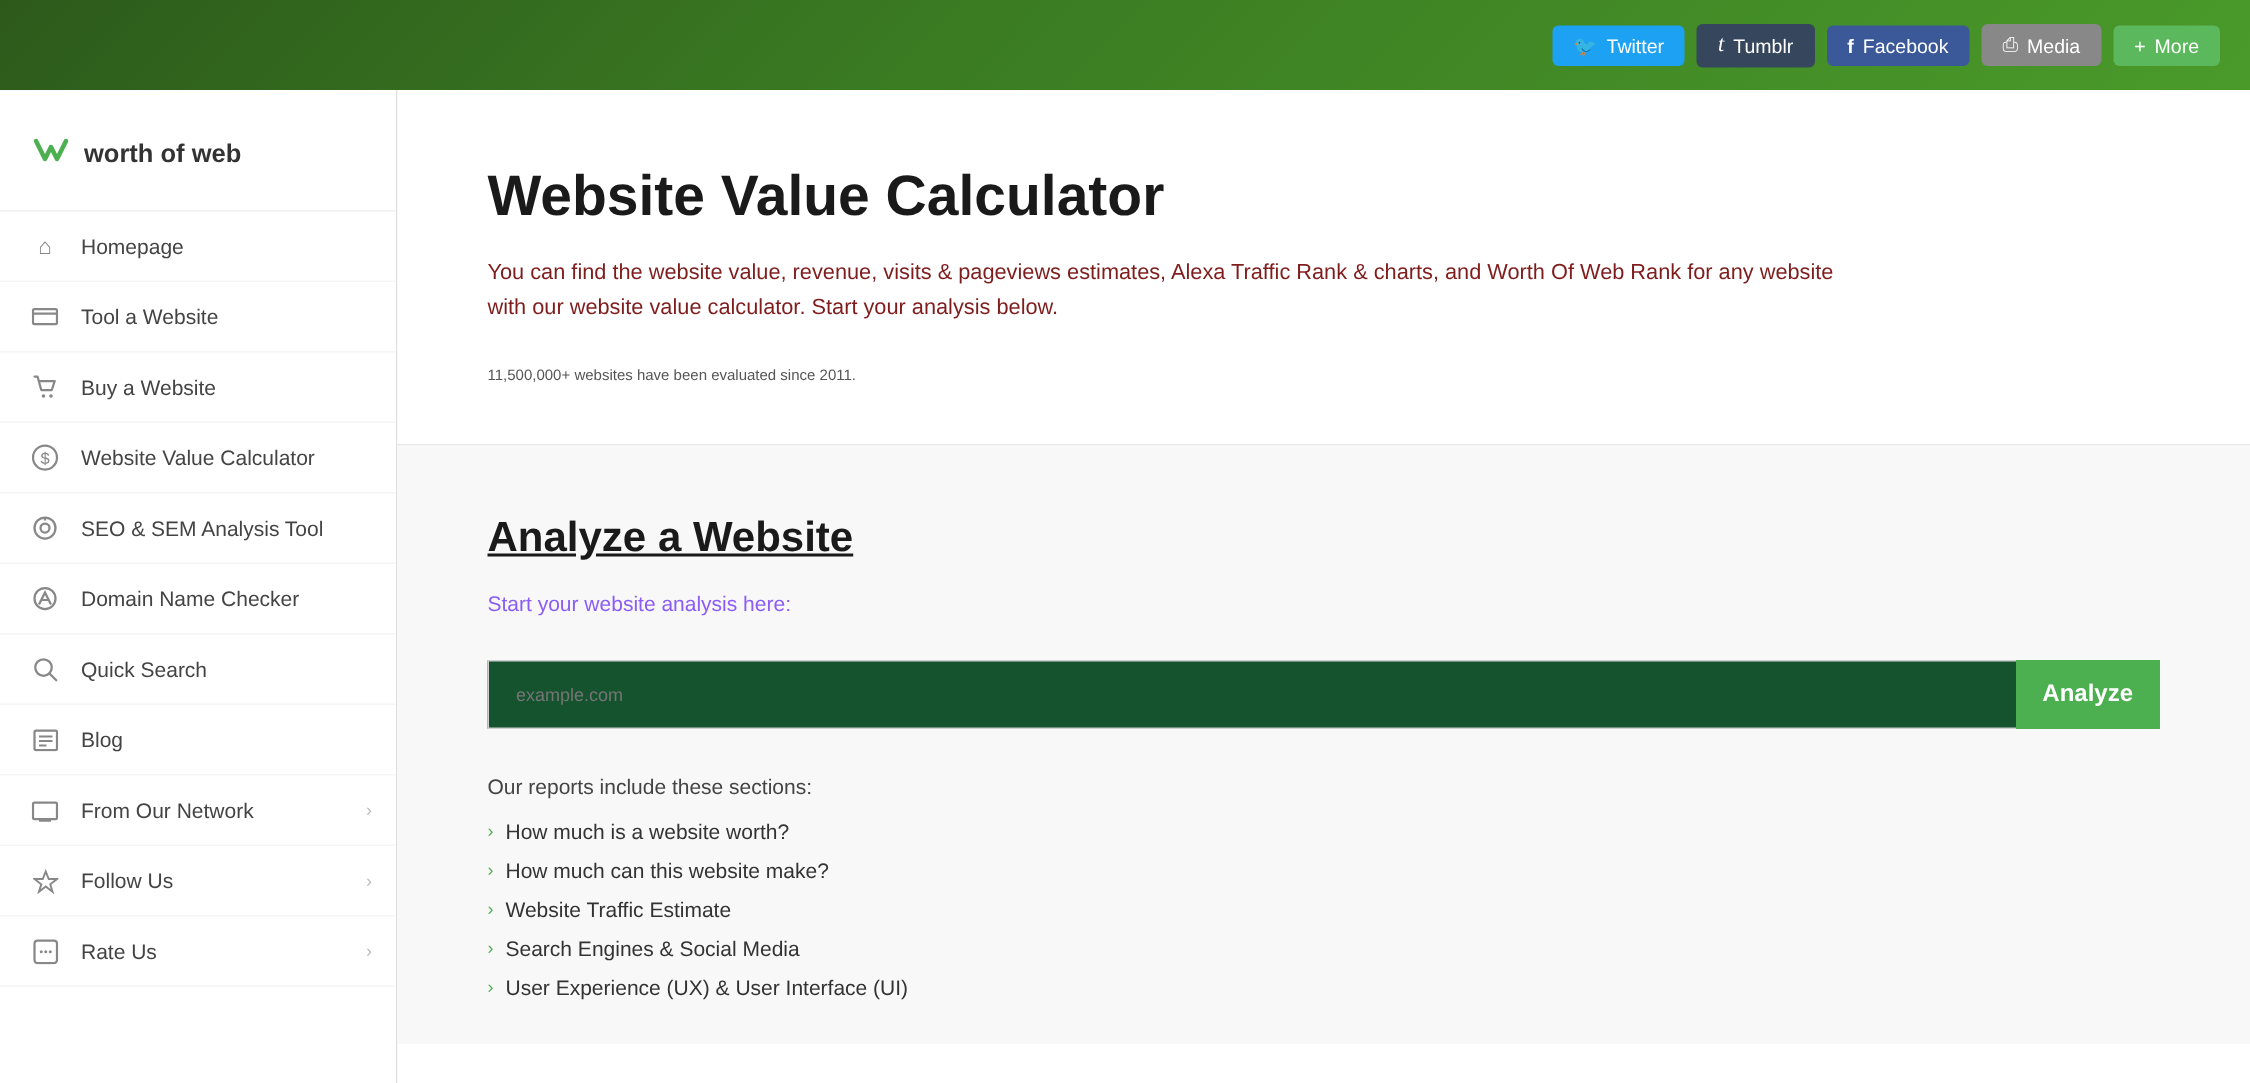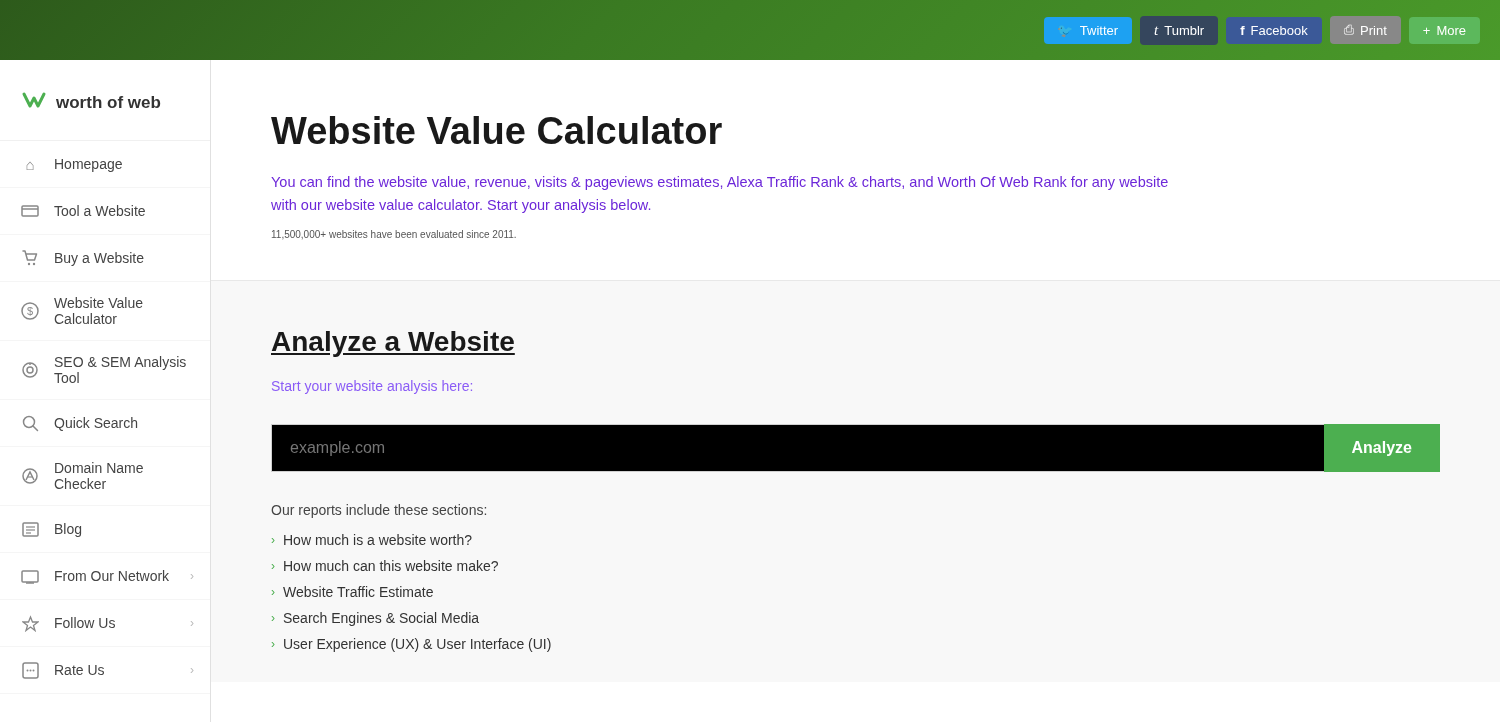--- a/index.html
+++ b/index.html
@@ -36,21 +36,21 @@
 
     
     #layout {
       display: flex;
       flex: 1;
       overflow: hidden;
     }
 
     
     #sidebar {
-      width: 211px;
+      width: 265px;
       background: white;
       border-right: 1px solid #e0e0e0;
       flex-shrink: 0;
       overflow-y: auto;
       padding-top: 10px;
     }
     .logo-area {
       padding: 18px 20px 22px;
       border-bottom: 1px solid #f0f0f0;
       display: flex;
@@ -109,24 +109,24 @@
       background: white;
     }
     #hero h1 {
       font-size: 38px;
       font-weight: 700;
       color: #1a1a1a;
       margin-bottom: 18px;
     }
     #hero p.desc {
       font-size: 14.5px;
-      color: #6d28d9;
+      color: #7f1d1d;
       line-height: 1.6;
       max-width: 900px;
-      margin-bottom: 12px;
+      margin-bottom: 28px;
     }
     #hero p.count {
       font-size: 10px;
       color: #555;
     }
 
     
     #analyze-section {
       padding: 45px 60px 30px;
       background: #f8f8f8;
@@ -144,32 +144,32 @@
       margin-bottom: 30px;
     }
     .analyze-form {
       display: flex;
       gap: 0;
       margin-bottom: 30px;
     }
     .analyze-input {
       flex: 1;
       padding: 14px 18px;
-      font-size: 16px;
+      font-size: 12px;
       border: 1px solid #d0d0d0;
       border-right: none;
       outline: none;
       color: #999;
-      background: #000000;
+      background: #14532d;
     }
     .analyze-btn {
       background: #4caf50;
       color: white;
       border: none;
-      padding: 14px 28px;
+      padding: 14px 18px;
       font-size: 16px;
       font-weight: 600;
       cursor: pointer;
       white-space: nowrap;
     }
 
     .reports-intro {
       font-size: 14px;
       color: #444;
       margin-bottom: 14px;
@@ -207,21 +207,21 @@
   <button class="share-btn tumblr">
     <span style="font-style:italic;font-family:serif;font-size:15px;">t</span>
     <span>Tumblr</span>
   </button>
   <button class="share-btn facebook">
     <span style="font-weight:bold;">f</span>
     <span>Facebook</span>
   </button>
   <button class="share-btn print">
     <span>⎙</span>
-    <span>Print</span>
+    <span>Media</span>
   </button>
   <button class="share-btn more">
     <span>+</span>
     <span>More</span>
   </button>
 </div>
 
 <div id="layout">
 
   <nav id="sidebar">
@@ -271,36 +271,36 @@
         <svg width="18" height="18" viewBox="0 0 18 18" fill="none">
             <circle cx="9" cy="9" r="7" stroke="#888" stroke-width="1.5"></circle>
             <circle cx="9" cy="9" r="3" stroke="#888" stroke-width="1.5"></circle>
             <line x1="9" y1="2" x2="9" y2="4" stroke="#888" stroke-width="1.5"></line>
           </svg>
       </span>
       <span>SEO &amp; SEM Analysis Tool</span>
     </div>
     <div class="nav-item">
       <span class="nav-icon">
-        <svg width="17" height="17" viewBox="0 0 17 17" fill="none">
-            <circle cx="7" cy="7" r="5.5" stroke="#888" stroke-width="1.5"></circle>
-            <line x1="11" y1="11" x2="15.5" y2="15.5" stroke="#888" stroke-width="1.5" stroke-linecap="round"></line>
-          </svg>
-      </span>
-      <span>Quick Search</span>
-    </div>
-    <div class="nav-item">
-      <span class="nav-icon">
         <svg width="18" height="18" viewBox="0 0 18 18" fill="none">
             <circle cx="9" cy="9" r="7" stroke="#888" stroke-width="1.5"></circle>
             <polyline points="5,13 9,5 13,13" stroke="#888" stroke-width="1.5" fill="none"></polyline>
             <line x1="6.5" y1="10" x2="11.5" y2="10" stroke="#888" stroke-width="1.2"></line>
           </svg>
       </span>
       <span>Domain Name Checker</span>
+    </div>
+    <div class="nav-item">
+      <span class="nav-icon">
+        <svg width="17" height="17" viewBox="0 0 17 17" fill="none">
+            <circle cx="7" cy="7" r="5.5" stroke="#888" stroke-width="1.5"></circle>
+            <line x1="11" y1="11" x2="15.5" y2="15.5" stroke="#888" stroke-width="1.5" stroke-linecap="round"></line>
+          </svg>
+      </span>
+      <span>Quick Search</span>
     </div>
     <div class="nav-item">
       <span class="nav-icon">
         <svg width="17" height="15" viewBox="0 0 17 15" fill="none">
             <rect x="1" y="1" width="15" height="13" rx="1" stroke="#888" stroke-width="1.5"></rect>
             <line x1="4" y1="5" x2="13" y2="5" stroke="#888" stroke-width="1.2"></line>
             <line x1="4" y1="8" x2="13" y2="8" stroke="#888" stroke-width="1.2"></line>
             <line x1="4" y1="11" x2="9" y2="11" stroke="#888" stroke-width="1.2"></line>
           </svg>
       </span>

